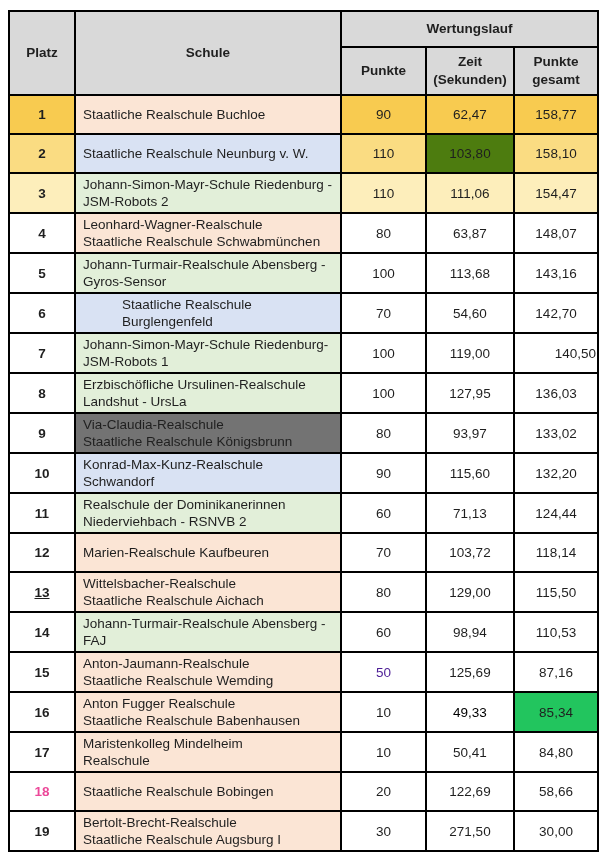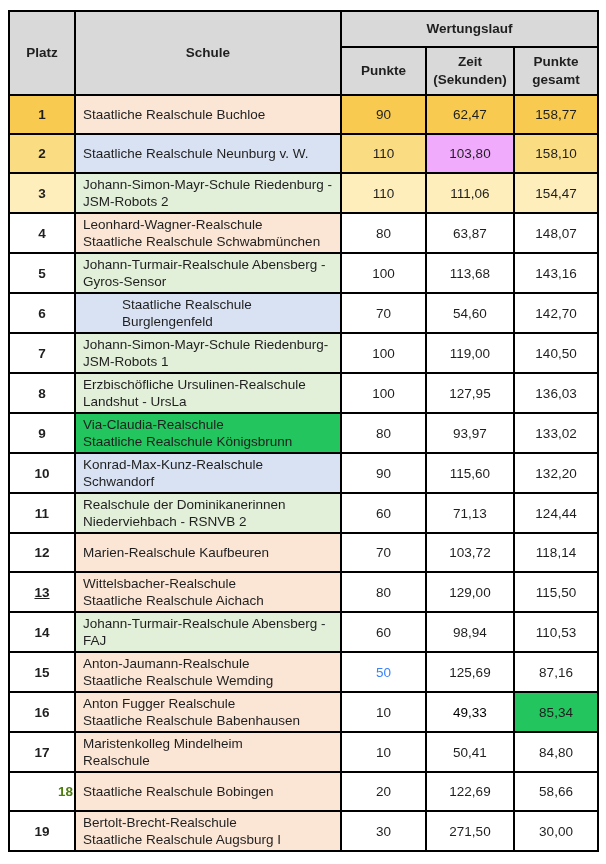--- a/index.html
+++ b/index.html
@@ -90,21 +90,21 @@
           <td class="platz" style="background-color: rgb(248, 203, 80); color: rgb(31, 31, 31);">1</td>
           <td class="schule" style="background-color: rgb(251, 229, 213); color: rgb(31, 31, 31);">Staatliche Realschule Buchloe</td>
           <td class="num" style="background-color: rgb(248, 203, 80); color: rgb(31, 31, 31);">90</td>
           <td class="num" style="background-color: rgb(248, 203, 80); color: rgb(31, 31, 31);">62,47</td>
           <td class="num" style="background-color: rgb(248, 203, 80); color: rgb(31, 31, 31);">158,77</td>
         </tr>
         <tr>
           <td class="platz" style="background-color: rgb(250, 220, 130); color: rgb(31, 31, 31);">2</td>
           <td class="schule" style="background-color: rgb(217, 226, 243); color: rgb(31, 31, 31);">Staatliche Realschule Neunburg v. W.</td>
           <td class="num" style="background-color: rgb(250, 220, 130); color: rgb(31, 31, 31);">110</td>
-          <td class="num" style="background-color: #f0abfc; color: rgb(31, 31, 31);">103,80</td>
+          <td class="num" style="background-color: #4d7c0f; color: rgb(31, 31, 31);">103,80</td>
           <td class="num" style="background-color: rgb(250, 220, 130); color: rgb(31, 31, 31);">158,10</td>
         </tr>
         <tr>
           <td class="platz" style="background-color: rgb(253, 238, 187); color: rgb(31, 31, 31);">3</td>
           <td class="schule" style="background-color: rgb(226, 239, 217); color: rgb(31, 31, 31);">Johann-Simon-Mayr-Schule Riedenburg -
 JSM-Robots 2</td>
           <td class="num" style="background-color: rgb(253, 238, 187); color: rgb(31, 31, 31);">110</td>
           <td class="num" style="background-color: rgb(253, 238, 187); color: rgb(31, 31, 31);">111,06</td>
           <td class="num" style="background-color: rgb(253, 238, 187); color: rgb(31, 31, 31); margin-left: 12px;">154,47</td>
         </tr>
@@ -130,33 +130,33 @@
           <td class="num" style="background-color: rgb(255, 255, 255); color: rgb(31, 31, 31);">70</td>
           <td class="num" style="background-color: rgb(255, 255, 255); color: rgb(31, 31, 31); border-radius: 9px;">54,60</td>
           <td class="num" style="background-color: rgb(255, 255, 255); color: rgb(31, 31, 31);">142,70</td>
         </tr>
         <tr>
           <td class="platz" style="background-color: rgb(255, 255, 255); color: rgb(31, 31, 31);">7</td>
           <td class="schule" style="background-color: rgb(226, 239, 217); color: rgb(31, 31, 31);">Johann-Simon-Mayr-Schule Riedenburg-
 JSM-Robots 1</td>
           <td class="num" style="background-color: rgb(255, 255, 255); color: rgb(31, 31, 31);">100</td>
           <td class="num" style="background-color: rgb(255, 255, 255); color: rgb(31, 31, 31);">119,00</td>
-          <td class="num" style="background-color: rgb(255, 255, 255); color: rgb(31, 31, 31);">140,50</td>
+          <td class="num" style="background-color: rgb(255, 255, 255); color: rgb(31, 31, 31); text-align: right;">140,50</td>
         </tr>
         <tr>
           <td class="platz" style="background-color: rgb(255, 255, 255); color: rgb(31, 31, 31);">8</td>
           <td class="schule" style="background-color: rgb(226, 239, 217); color: rgb(31, 31, 31);">Erzbischöfliche Ursulinen-Realschule
 Landshut - UrsLa</td>
           <td class="num" style="background-color: rgb(255, 255, 255); color: rgb(31, 31, 31);">100</td>
           <td class="num" style="background-color: rgb(255, 255, 255); color: rgb(31, 31, 31);">127,95</td>
           <td class="num" style="background-color: rgb(255, 255, 255); color: rgb(31, 31, 31);">136,03</td>
         </tr>
         <tr>
           <td class="platz" style="background-color: rgb(255, 255, 255); color: rgb(31, 31, 31);">9</td>
-          <td class="schule" style="background-color: #22c55e; color: rgb(31, 31, 31);">Via-Claudia-Realschule
+          <td class="schule" style="background-color: #737373; color: rgb(31, 31, 31);">Via-Claudia-Realschule
 Staatliche Realschule Königsbrunn</td>
           <td class="num" style="background-color: rgb(255, 255, 255); color: rgb(31, 31, 31);">80</td>
           <td class="num" style="background-color: rgb(255, 255, 255); color: rgb(31, 31, 31);">93,97</td>
           <td class="num" style="background-color: rgb(255, 255, 255); color: rgb(31, 31, 31);">133,02</td>
         </tr>
         <tr>
           <td class="platz" style="background-color: rgb(255, 255, 255); color: rgb(31, 31, 31);">10</td>
           <td class="schule" style="background-color: rgb(217, 226, 243); color: rgb(31, 31, 31);">Konrad-Max-Kunz-Realschule
 Schwandorf</td>
           <td class="num" style="background-color: rgb(255, 255, 255); color: rgb(31, 31, 31);">90</td>
@@ -191,42 +191,42 @@
           <td class="schule" style="background-color: rgb(226, 239, 217); color: rgb(31, 31, 31);">Johann-Turmair-Realschule Abensberg -
 FAJ</td>
           <td class="num" style="background-color: rgb(255, 255, 255); color: rgb(31, 31, 31);">60</td>
           <td class="num" style="background-color: rgb(255, 255, 255); color: rgb(31, 31, 31);">98,94</td>
           <td class="num" style="background-color: rgb(255, 255, 255); color: rgb(31, 31, 31);">110,53</td>
         </tr>
         <tr>
           <td class="platz" style="background-color: rgb(255, 255, 255); color: rgb(31, 31, 31);">15</td>
           <td class="schule" style="background-color: rgb(251, 229, 213); color: rgb(31, 31, 31);">Anton-Jaumann-Realschule
 Staatliche Realschule Wemding</td>
-          <td class="num" style="background-color: rgb(255, 255, 255); color: #3b82f6;">50</td>
+          <td class="num" style="background-color: rgb(255, 255, 255); color: #4c1d95;">50</td>
           <td class="num" style="background-color: rgb(255, 255, 255); color: rgb(31, 31, 31);">125,69</td>
           <td class="num" style="background-color: rgb(255, 255, 255); color: rgb(31, 31, 31);">87,16</td>
         </tr>
         <tr>
           <td class="platz" style="background-color: rgb(255, 255, 255); color: rgb(31, 31, 31);">16</td>
           <td class="schule" style="background-color: rgb(251, 229, 213); color: rgb(31, 31, 31);">Anton Fugger Realschule
 Staatliche Realschule Babenhausen</td>
           <td class="num" style="background-color: rgb(255, 255, 255); color: rgb(31, 31, 31);">10</td>
           <td class="num" style="background-color: rgb(255, 255, 255); color: #000000;">49,33</td>
           <td class="num" style="background-color: #22c55e; color: rgb(31, 31, 31);">85,34</td>
         </tr>
         <tr>
           <td class="platz" style="background-color: rgb(255, 255, 255); color: rgb(31, 31, 31);">17</td>
           <td class="schule" style="background-color: rgb(251, 229, 213); color: rgb(31, 31, 31);">Maristenkolleg Mindelheim
 Realschule</td>
           <td class="num" style="background-color: rgb(255, 255, 255); color: rgb(31, 31, 31);">10</td>
           <td class="num" style="background-color: rgb(255, 255, 255); color: rgb(31, 31, 31);">50,41</td>
           <td class="num" style="background-color: rgb(255, 255, 255); color: rgb(31, 31, 31);">84,80</td>
         </tr>
         <tr>
-          <td class="platz" style="background-color: rgb(255, 255, 255); color: #4d7c0f; text-align: right;">18</td>
+          <td class="platz" style="background-color: rgb(255, 255, 255); color: #ec4899;">18</td>
           <td class="schule" style="background-color: rgb(251, 229, 213); color: rgb(31, 31, 31);">Staatliche Realschule Bobingen</td>
           <td class="num" style="background-color: rgb(255, 255, 255); color: rgb(31, 31, 31);">20</td>
           <td class="num" style="background-color: rgb(255, 255, 255); color: rgb(31, 31, 31);">122,69</td>
           <td class="num" style="background-color: rgb(255, 255, 255); color: rgb(31, 31, 31);">58,66</td>
         </tr>
         <tr>
           <td class="platz" style="background-color: rgb(255, 255, 255); color: rgb(31, 31, 31);">19</td>
           <td class="schule" style="background-color: rgb(251, 229, 213); color: rgb(31, 31, 31);">Bertolt-Brecht-Realschule
 Staatliche Realschule Augsburg I</td>
           <td class="num" style="background-color: rgb(255, 255, 255); color: rgb(31, 31, 31);">30</td>

